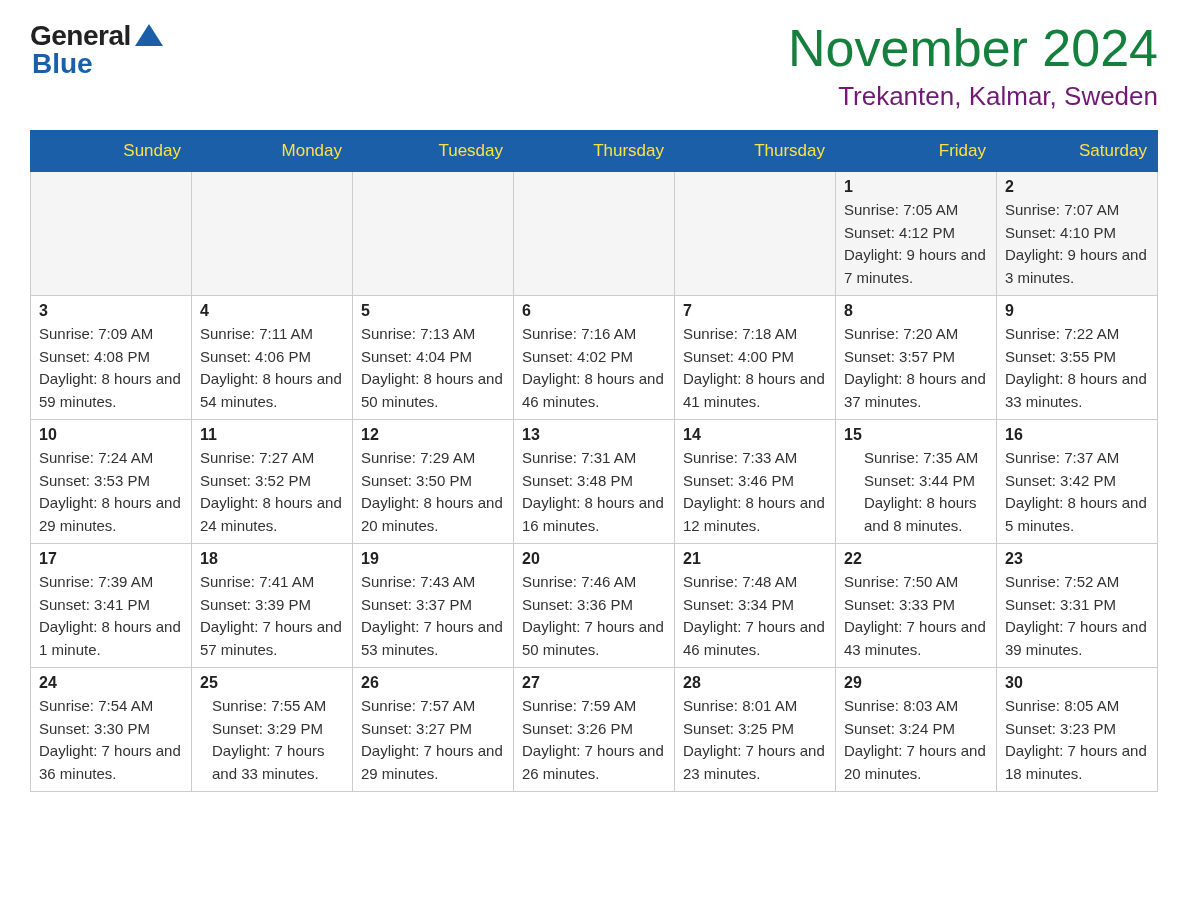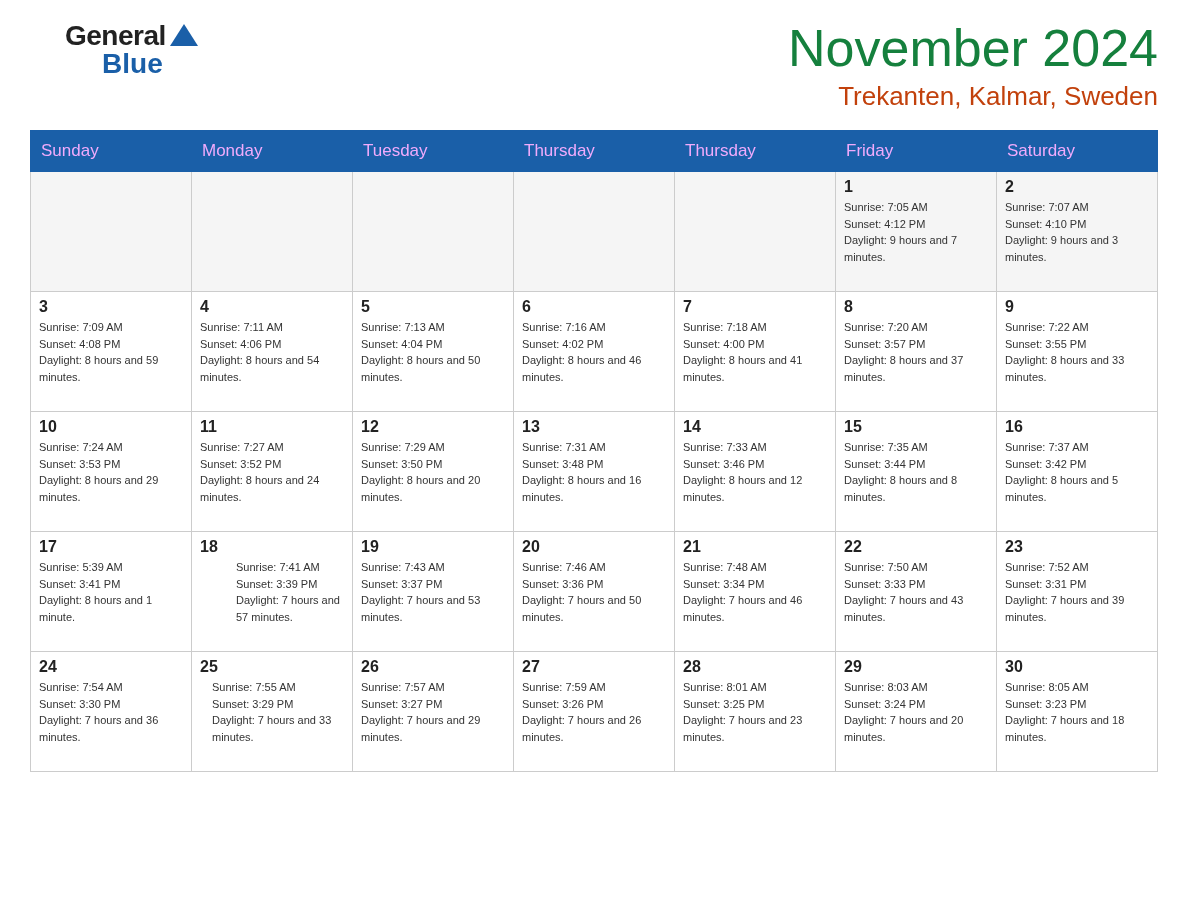--- a/index.html
+++ b/index.html
@@ -13,22 +13,21 @@
     }
     .header-area {
       display: flex;
       justify-content: space-between;
       align-items: flex-start;
       margin-bottom: 18px;
     }
     .logo {
       display: flex;
       flex-direction: column;
-      align-items: center;
-      margin-left: 35px;
+      align-items: flex-start;
     }
     .logo-top {
       display: flex;
       align-items: center;
     }
     .logo-general {
       font-size: 28px;
       font-weight: bold;
       color: #222;
       letter-spacing: -0.5px;
@@ -53,54 +52,54 @@
       text-align: right;
     }
     .month-title {
       font-size: 52px;
       font-weight: normal;
       color: #15803d;
       line-height: 1.1;
     }
     .location {
       font-size: 26px;
-      color: #c2410c;
+      color: #701a75;
       margin-top: 4px;
     }
     
     .calendar {
       width: 100%;
       border-collapse: collapse;
     }
     .calendar thead tr th {
       background: #1a5fa8;
-      color: #f0abfc;
+      color: #fde047;
       font-size: 17px;
       font-weight: normal;
       padding: 10px 10px;
       border: 1px solid #1a5fa8;
-      text-align: left;
+      text-align: right;
     }
     .calendar tbody tr td {
       vertical-align: top;
       border: 1px solid #ccc;
       padding: 6px 8px;
       width: 14.28%;
       height: 120px;
       font-size: 13px;
       color: #222;
     }
     .day-number {
       font-size: 16px;
       font-weight: bold;
       color: #222;
       margin-bottom: 3px;
     }
     .day-info {
-      font-size: 11px;
+      font-size: 15px;
       color: #333;
       line-height: 1.5;
     }
     .calendar tbody tr:first-child td {
       background: #f5f5f5;
     }
     .empty-cell {
       background: #f5f5f5;
     }
   </style>
@@ -223,41 +222,41 @@
 Daylight: 8 hours and 16 minutes.</div>
         </td>
         <td>
           <div class="day-number">14</div>
           <div class="day-info" style="white-space: pre-line;">Sunrise: 7:33 AM
 Sunset: 3:46 PM
 Daylight: 8 hours and 12 minutes.</div>
         </td>
         <td>
           <div class="day-number">15</div>
-          <div class="day-info" style="white-space: pre-line;">Sunrise: 7:35 AM
+          <div class="day-info" style="white-space: pre-line; margin-left: 20px;">Sunrise: 7:35 AM
 Sunset: 3:44 PM
 Daylight: 8 hours and 8 minutes.</div>
         </td>
         <td>
           <div class="day-number">16</div>
           <div class="day-info" style="white-space: pre-line;">Sunrise: 7:37 AM
 Sunset: 3:42 PM
 Daylight: 8 hours and 5 minutes.</div>
         </td>
       </tr>
       <tr>
         <td>
           <div class="day-number">17</div>
-          <div class="day-info" style="white-space: pre-line;">Sunrise: 5:39 AM
+          <div class="day-info" style="white-space: pre-line;">Sunrise: 7:39 AM
 Sunset: 3:41 PM
 Daylight: 8 hours and 1 minute.</div>
         </td>
         <td>
           <div class="day-number">18</div>
-          <div class="day-info" style="white-space: pre-line; margin-left: 36px;">Sunrise: 7:41 AM
+          <div class="day-info" style="white-space: pre-line;">Sunrise: 7:41 AM
 Sunset: 3:39 PM
 Daylight: 7 hours and 57 minutes.</div>
         </td>
         <td>
           <div class="day-number">19</div>
           <div class="day-info" style="white-space: pre-line;">Sunrise: 7:43 AM
 Sunset: 3:37 PM
 Daylight: 7 hours and 53 minutes.</div>
         </td>
         <td>

